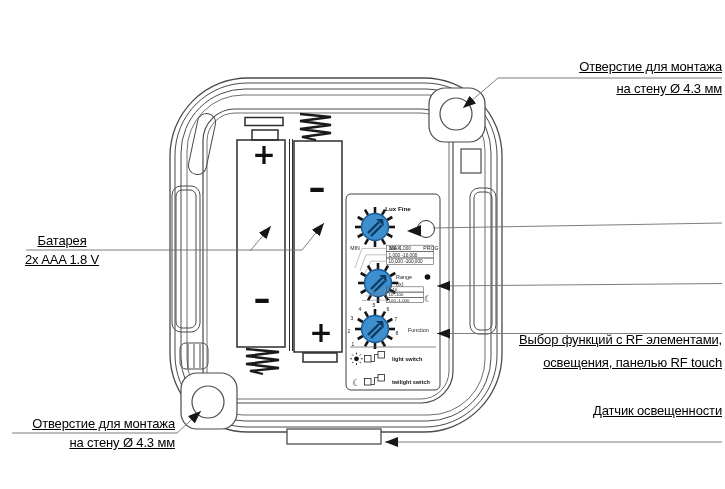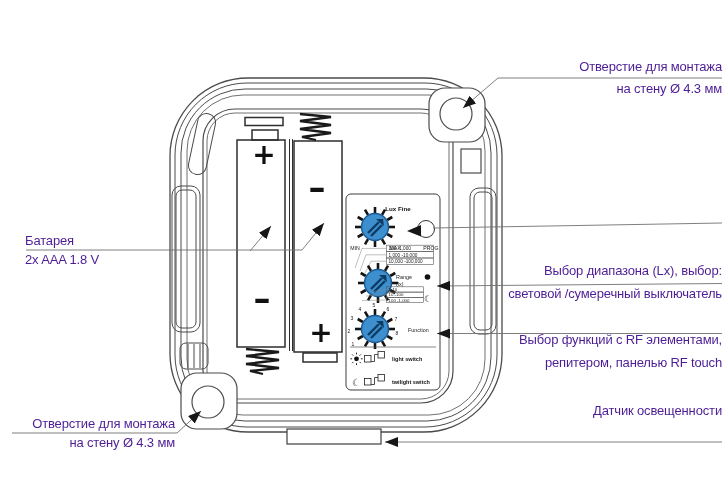--- a/index.html
+++ b/index.html
@@ -1,22 +1,22 @@
 <!DOCTYPE html>
 <html><head>
 <meta charset="utf-8">
 <style>
   html,body{margin:0;padding:0;background:#fff;}
   .stage{position:relative;width:725px;height:489px;background:#fff;overflow:hidden;
          font-family:"Liberation Sans",sans-serif;}
   .stage svg{position:absolute;left:0;top:0;}
-  .lbl{position:absolute;font-size:13px;color:#4c1d95;letter-spacing:-0.15px;}
+  .lbl{position:absolute;font-size:13px;color:#000000;letter-spacing:-0.15px;text-decoration:underline;}
   .lbl span{display:block;}
   .lbl.right{right:3px;width:250px;text-align:right;line-height:22px;}
-  .lbl.left{text-align:left;}
+  .lbl.left{text-align:center;}
   .lbl.bl{left:0;width:175px;text-align:right;line-height:19px;}
 </style>
 </head>
 <body>
 
 <div class="stage">
 
 <svg width="725" height="489" viewBox="0 0 725 489">
   <defs>
     <marker id="arr" markerUnits="userSpaceOnUse" markerWidth="14" markerHeight="10" refX="13" refY="5" orient="auto">
@@ -209,28 +209,24 @@
 </svg>
 
 <div class="lbl right" style="top:56px">
   <span>Отверстие для монтажа</span>
   <span>на стену Ø 4.3 мм</span>
 </div>
 
 <div class="lbl right" style="top:201px">
 </div>
 
-<div class="lbl right" style="top:259px;line-height:23px">
-  <span>Выбор диапазона (Lx), выбор:</span>
-  <span>световой /сумеречный выключатель</span>
-</div>
 
 <div class="lbl right" style="top:328px;line-height:23px">
   <span>Выбор функций с RF элементами,</span>
-  <span>репитером, панелью RF touch</span>
+  <span>освещения, панелью RF touch</span>
 </div>
 
 <div class="lbl right" style="top:400px">
   <span>Датчик освещенности</span>
 </div>
 
 <div class="lbl left" style="left:25px;top:231px;line-height:19px">
   <span>Батарея</span>
   <span>2x AAA  1.8 V</span>
 </div>

